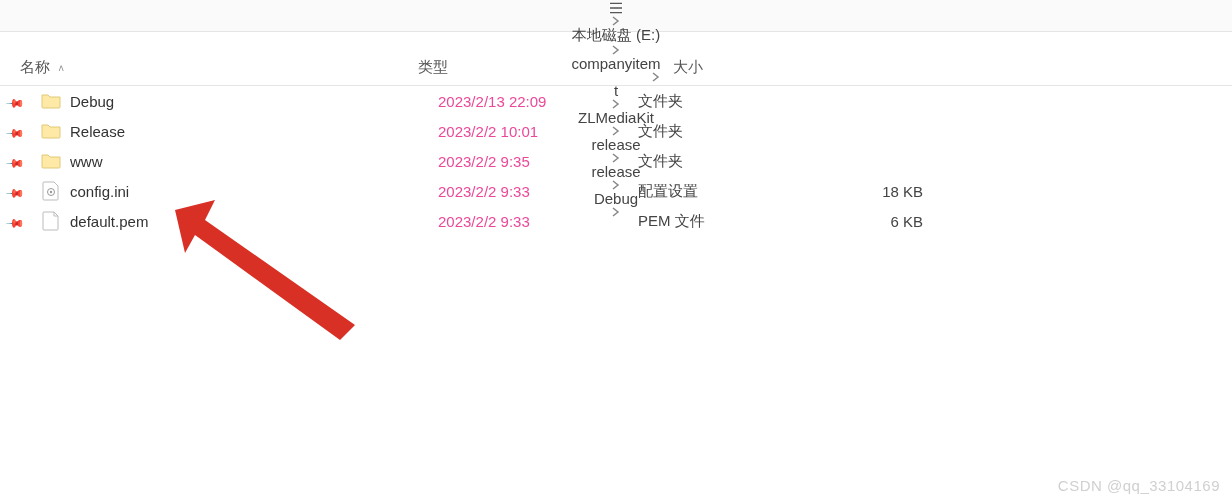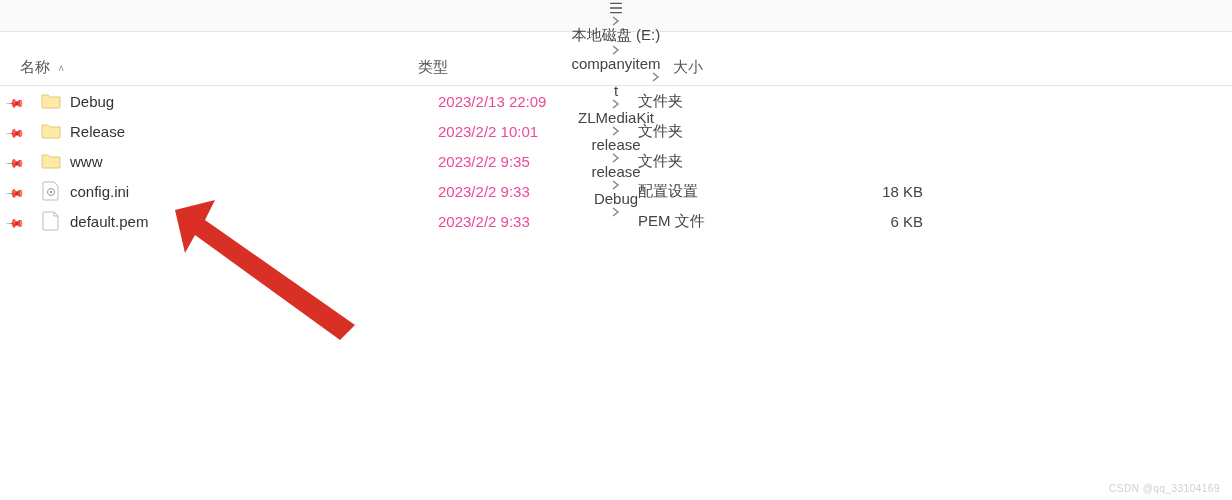--- a/index.html
+++ b/index.html
@@ -118,21 +118,21 @@
     left: 160px;
     top: 195px;
     pointer-events: none;
   }
   
   .watermark {
     position: absolute;
     right: 12px;
     bottom: 6px;
     color: #d0d0d0;
-    font-size: 10px;
+    font-size: 15px;
     letter-spacing: 0.5px;
   }
 </style>
 </head>
 <body>
 
 <div class="breadcrumb">
   <span class="bc-home">
     <svg width="16" height="16" viewBox="0 0 24 24" fill="none" stroke="#555" stroke-width="2">
         <path d="M3 5h18M3 12h18M3 19h18"></path>

